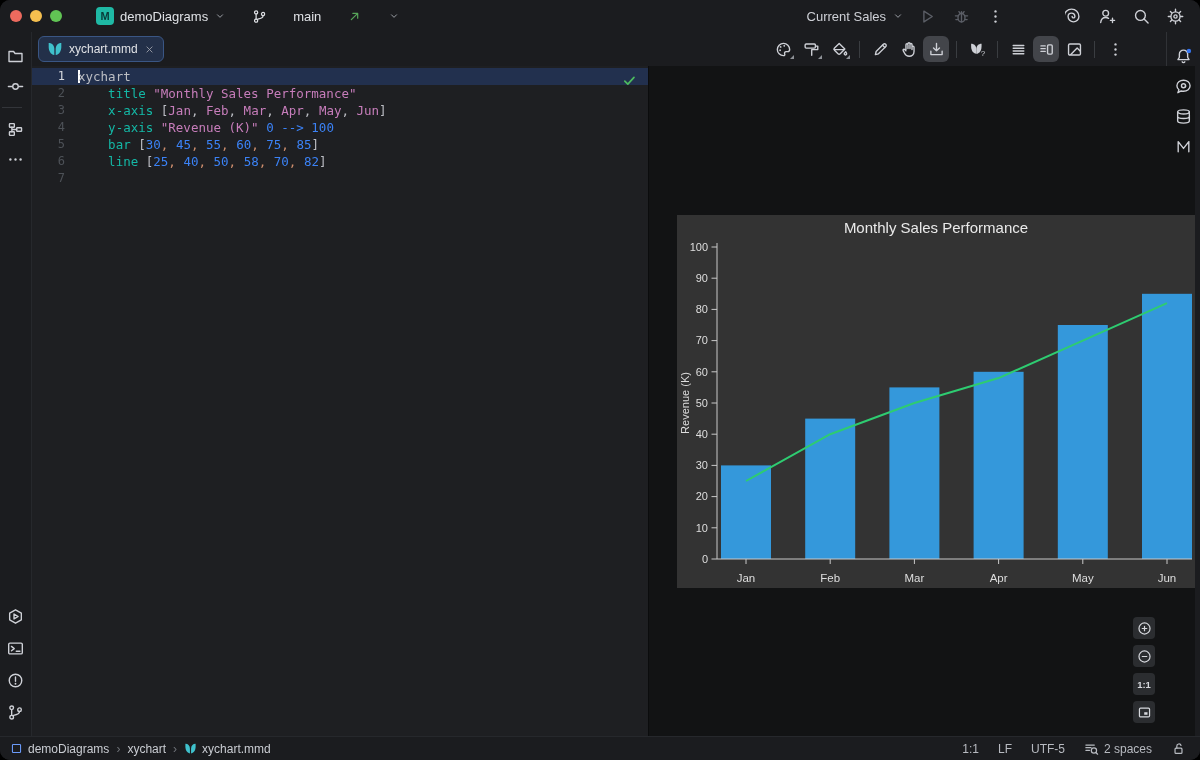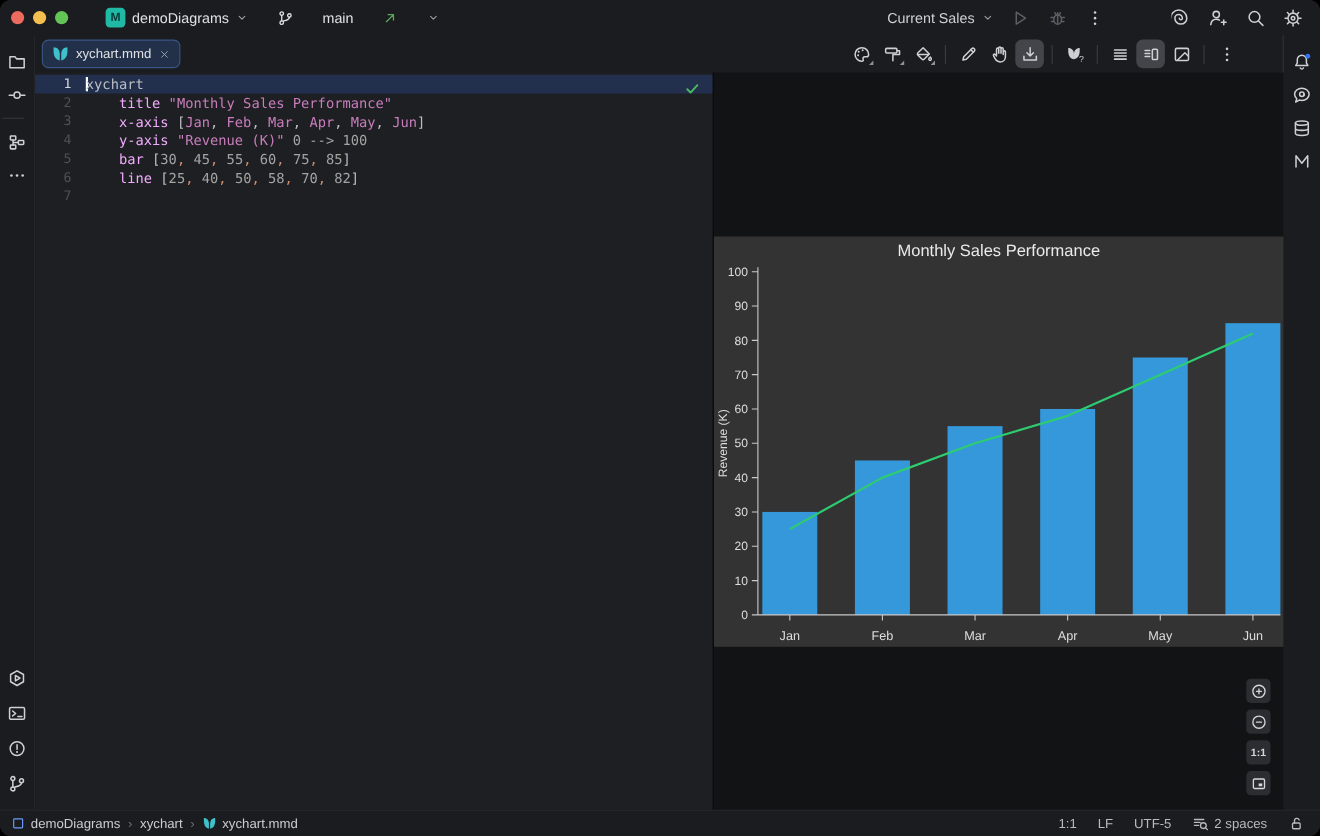--- a/index.html
+++ b/index.html
@@ -51,27 +51,27 @@
   .contentrow { flex:1; display:flex; min-height:0; }
 
   
   .editor { width:616px; flex:0 0 616px; background:#1E1F22; position:relative; padding-top:2px;
             font-family:"DejaVu Sans Mono", monospace; font-size:12.5px; }
   .code-line { display:flex; height:17px; line-height:17px; white-space:pre; }
   .code-line.active { background:#22304E; }
   .gutter { width:46px; flex:0 0 46px; text-align:right; padding-right:13px; color:#4D5157; font-size:12px; }
   .code-line.active .gutter { color:#D5D8DE; }
   .code-text { color:#BCBEC4; }
-  .tk-kw { color:#f0abfc; } .tk-str { color:#C77DBB; } .tk-num { color:#a3a3a3; }
+  .tk-kw { color:#14b8a6; } .tk-str { color:#C77DBB; } .tk-num { color:#3b82f6; }
   .tk-pun { color:#BCBEC4; } .tk-cm { color:#CE8E6D; } .tk-plain { color:#BCBEC4; }
   .caret { display:inline-block; width:1.5px; height:13px; background:#FFFFFF; vertical-align:-2px; margin-right:-1.5px; }
   .inspect-ok { position:absolute; top:7px; right:11px; width:15px; height:15px; }
 
   
-  .preview { flex:1; background:#121314; border-left:1px solid #0B0C0D; position:relative; }
+  .preview { flex:1; background:#121314; border-left:1px solid #0B0C0D; position:relative;padding-left:28px; }
   .pv-zoom { position:absolute; left:484px; top:551px; display:flex; flex-direction:column; gap:6px; }
   .pv-btn { width:22px; height:22px; border-radius:4px; background:#2B2D30; color:#D5D7DC;
             display:flex; align-items:center; justify-content:center; font-size:9.5px; font-weight:bold; }
   .pv-btn svg { width:15px; height:15px; }
 
   
   .statusbar { height:24px; flex:0 0 24px; background:#1B1C1F; border-top:1px solid #26282C;
                display:flex; align-items:center; padding:0 14px 0 10px; font-size:12px; color:#C9CCD2; }
   .crumbs { display:flex; align-items:center; gap:7px; }
   .crumb { display:flex; align-items:center; gap:5px; }

